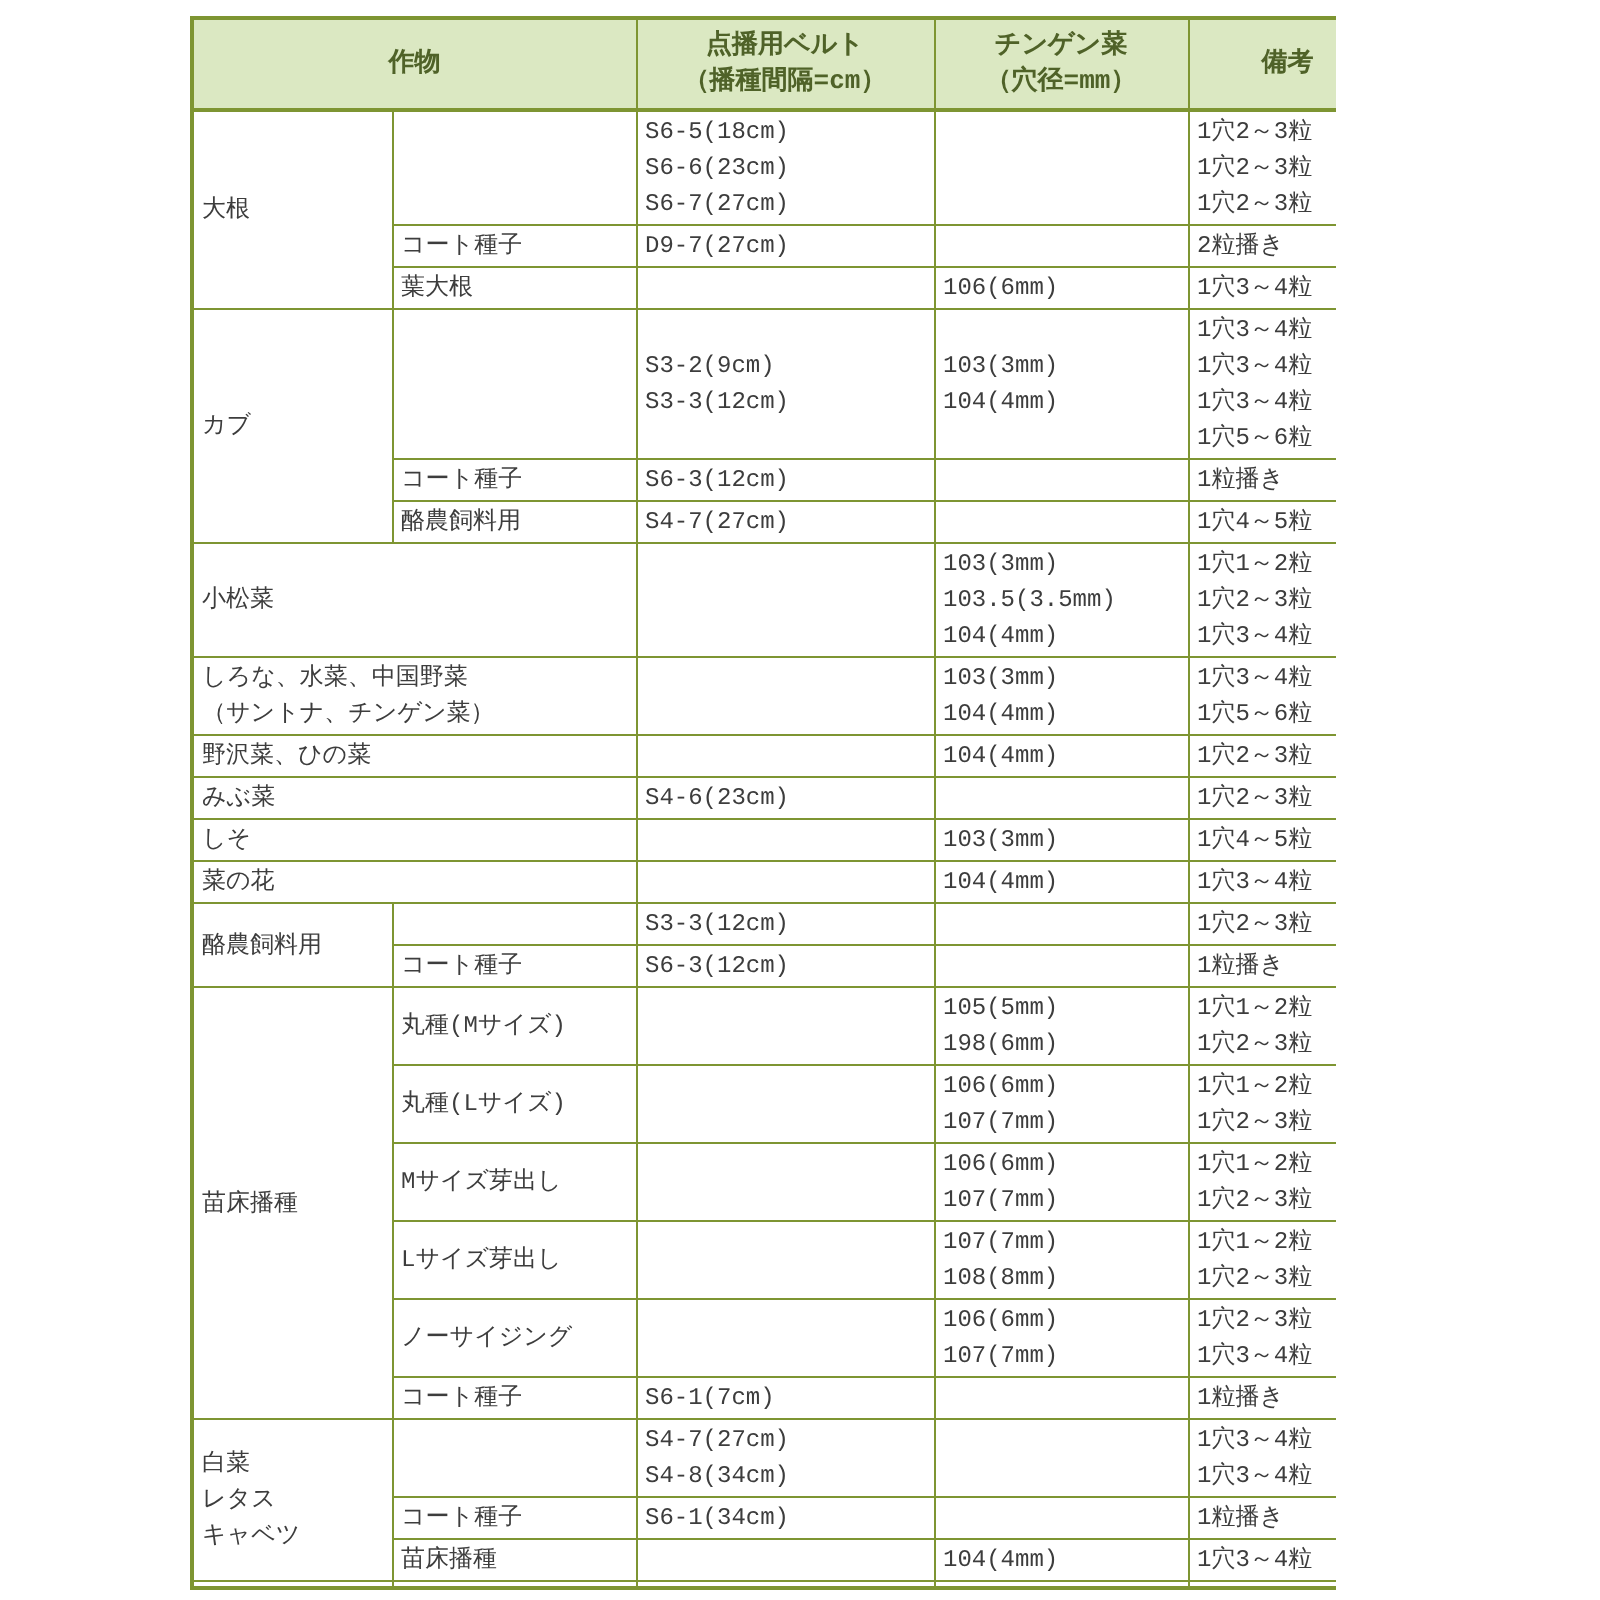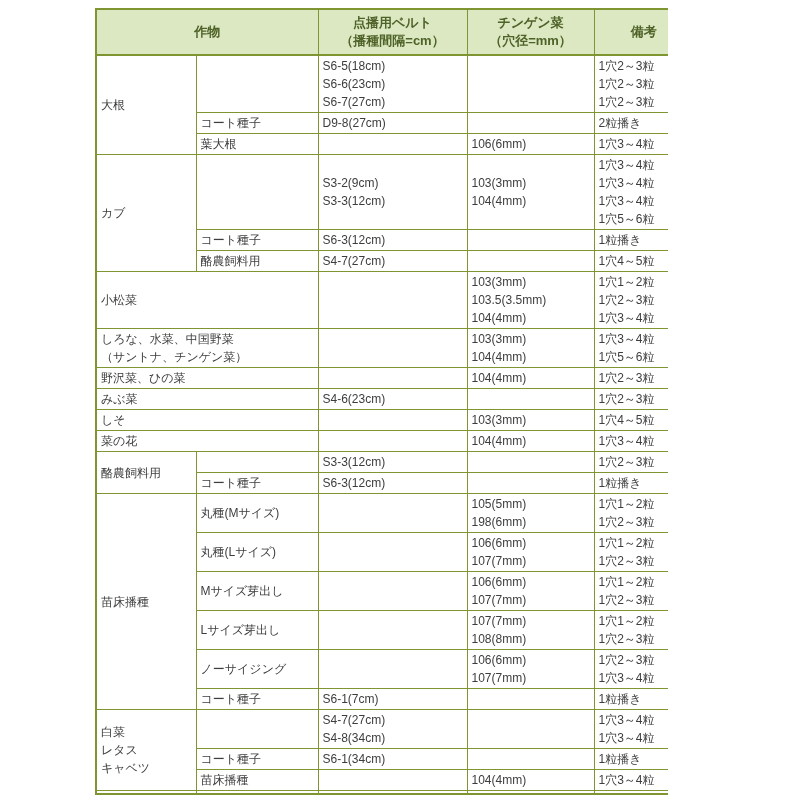--- a/index.html
+++ b/index.html
@@ -2,21 +2,21 @@
 <html><head>
 <meta charset="utf-8">
 <style>
   html, body { margin: 0; padding: 0; background: #ffffff; }
   .page {
     position: relative;
     width: 668px;
     height: 800px;
     overflow: hidden;
     background: #ffffff;
-    font-family: Liberation Sans, sans-serif;
+    font-family: Liberation Mono, monospace;
   }
   table.belt-table {
     position: absolute;
     left: 95px;
     top: 8px;
     width: 598px;
     border-collapse: collapse;
     table-layout: fixed;
     border: 2px solid #7e9532;
   }
@@ -81,21 +81,21 @@
           <td class="spot-cell">S6-5(18cm)
 S6-6(23cm)
 S6-7(27cm)</td>
           <td class="drill-cell"></td>
           <td class="remarks-cell">1穴2～3粒
 1穴2～3粒
 1穴2～3粒</td>
         </tr>
         <tr>
           <td class="sub-cell">コート種子</td>
-          <td class="spot-cell">D9-8(27cm)</td>
+          <td class="spot-cell">D9-7(27cm)</td>
           <td class="drill-cell"></td>
           <td class="remarks-cell">2粒播き</td>
         </tr>
         <tr>
           <td class="sub-cell">葉大根</td>
           <td class="spot-cell"></td>
           <td class="drill-cell">106(6mm)</td>
           <td class="remarks-cell">1穴3～4粒</td>
         </tr>
         <tr>

